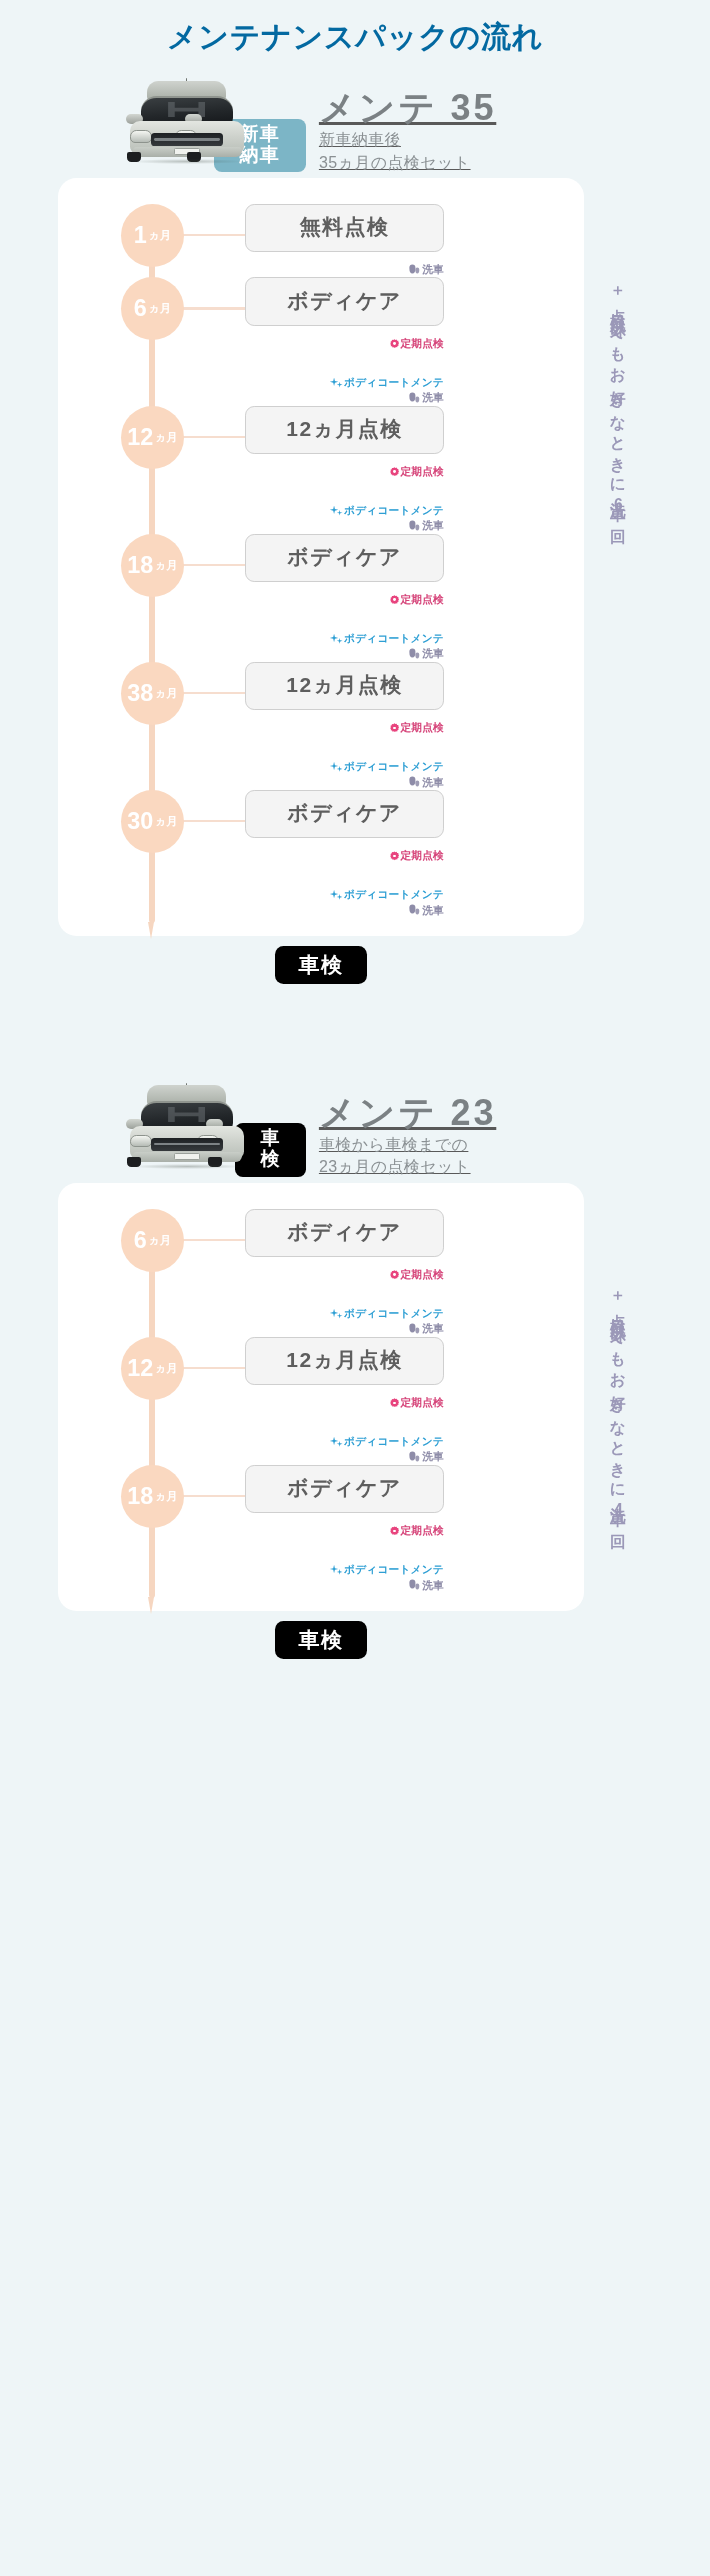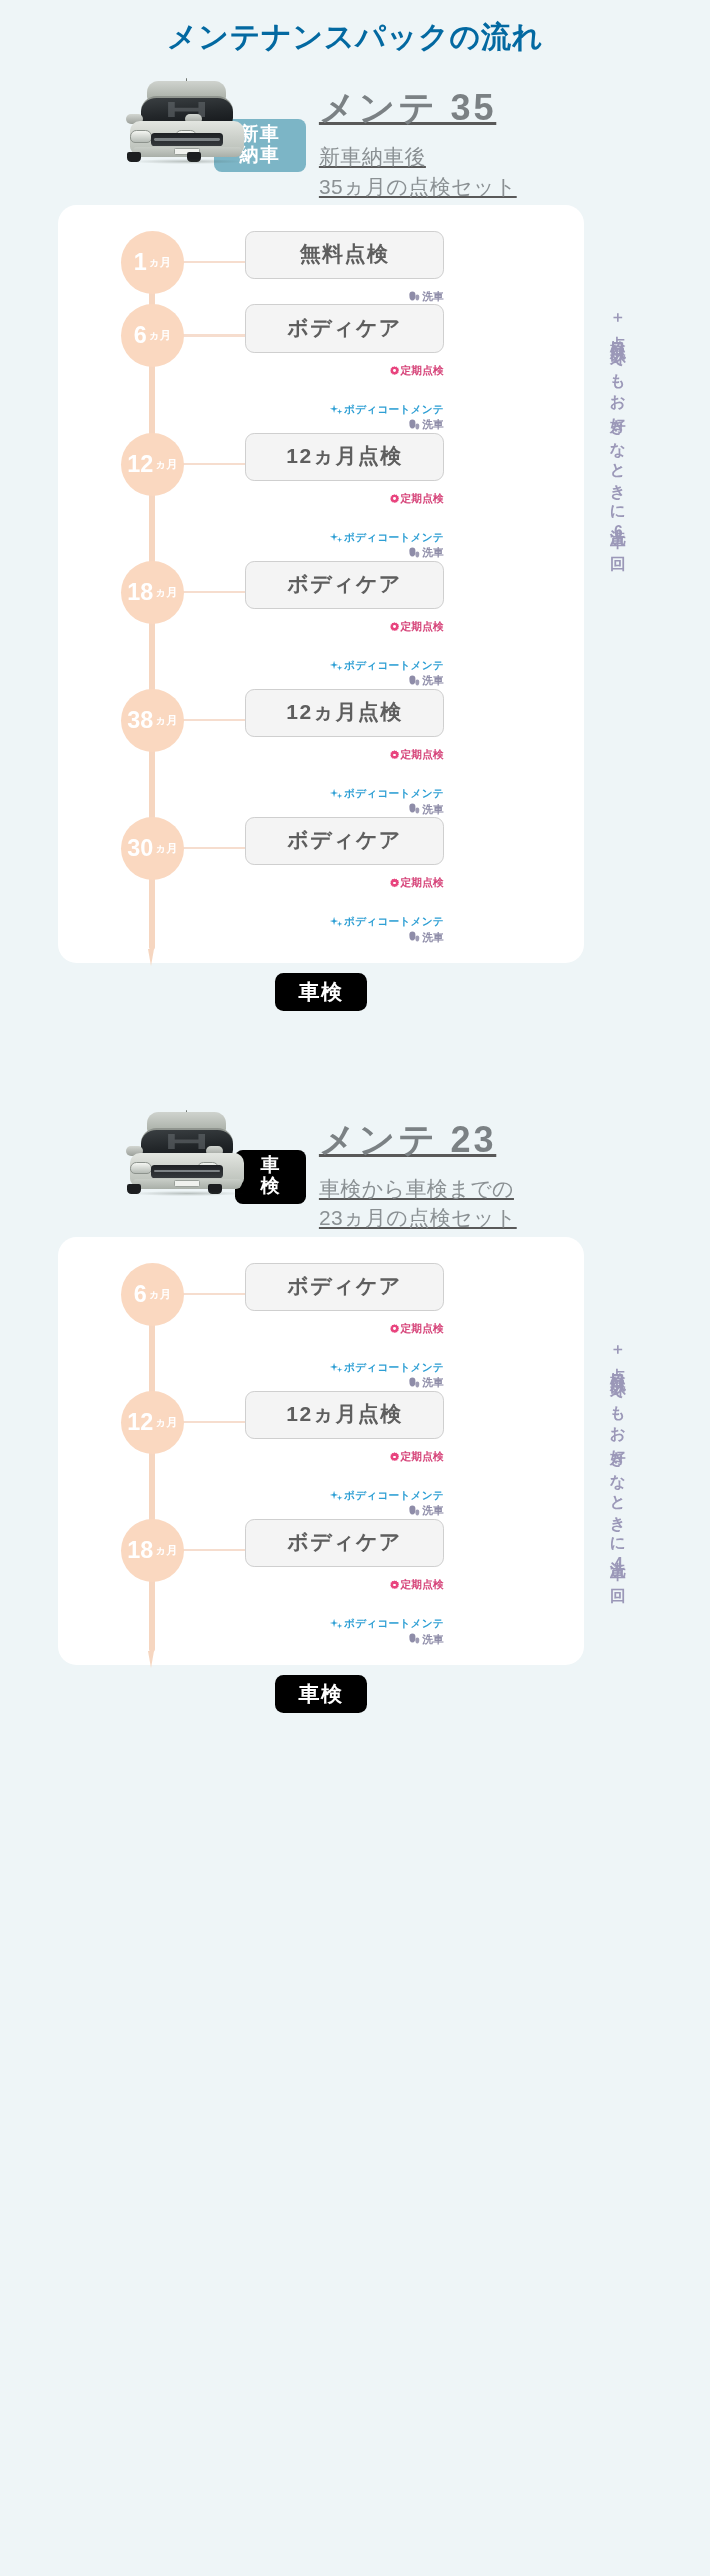--- a/index.html
+++ b/index.html
@@ -138,25 +138,25 @@
 
   .titles-col { padding-top: 10px; width: 277px; text-decoration: underline; }
   .plan-name {
     font-size: 36px;
     font-weight: bold;
     color: #7b8184;
     letter-spacing: 2.8px;
     line-height: 1.12;
   }
   .plan-sub {
-    font-size: 21px;
+    font-size: 16px;
     color: #8a9093;
     line-height: 1.4;
     letter-spacing: 0.4px;
-    margin-top: 14px;
+    margin-top: 1px;
   }
 
   
   .flow-wrap {
     position: relative;
     display: flex;
     justify-content: center;
     gap: 0;
   }
   .flow-card {

